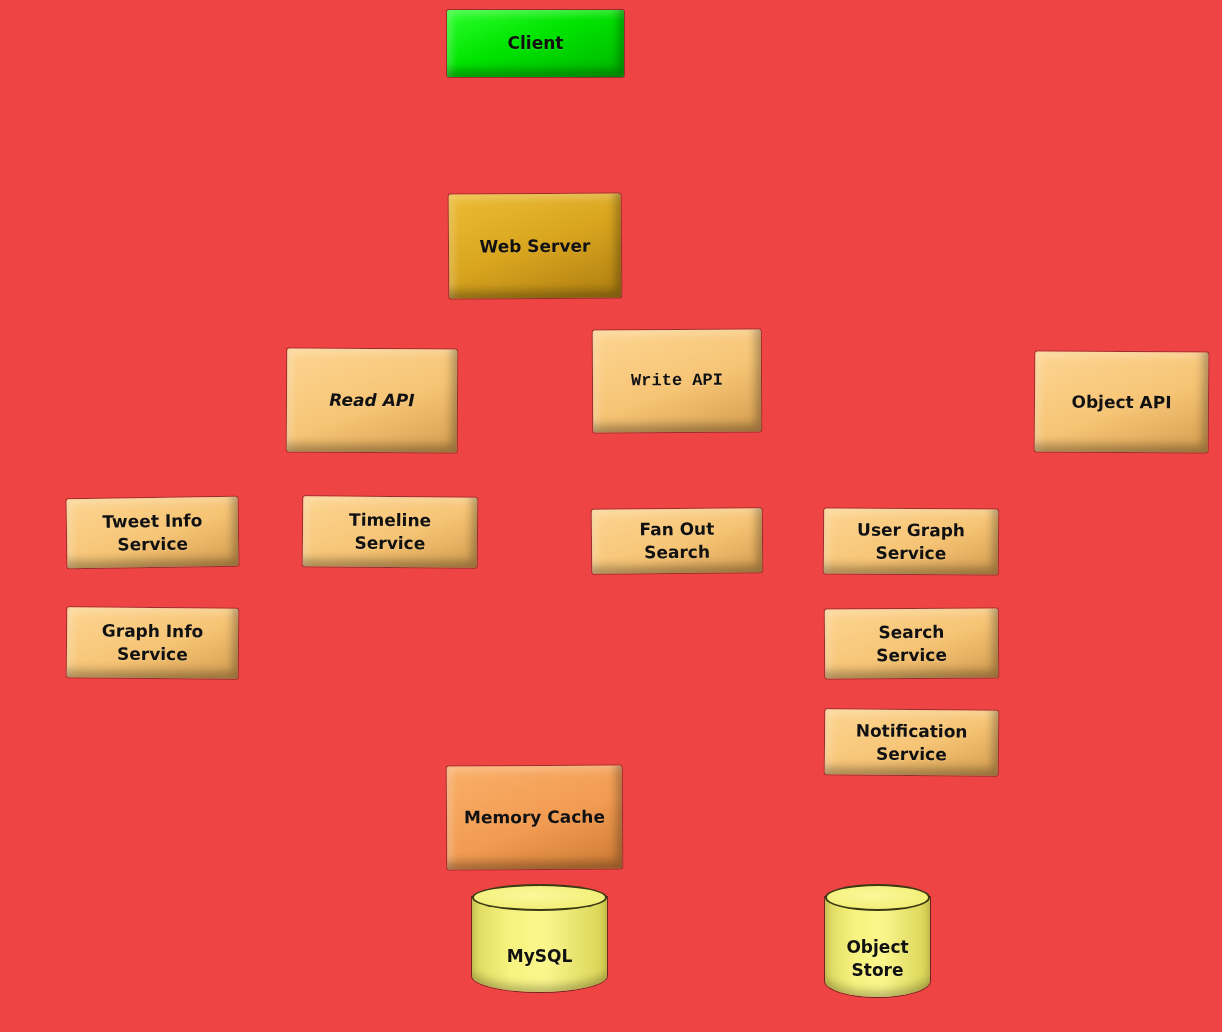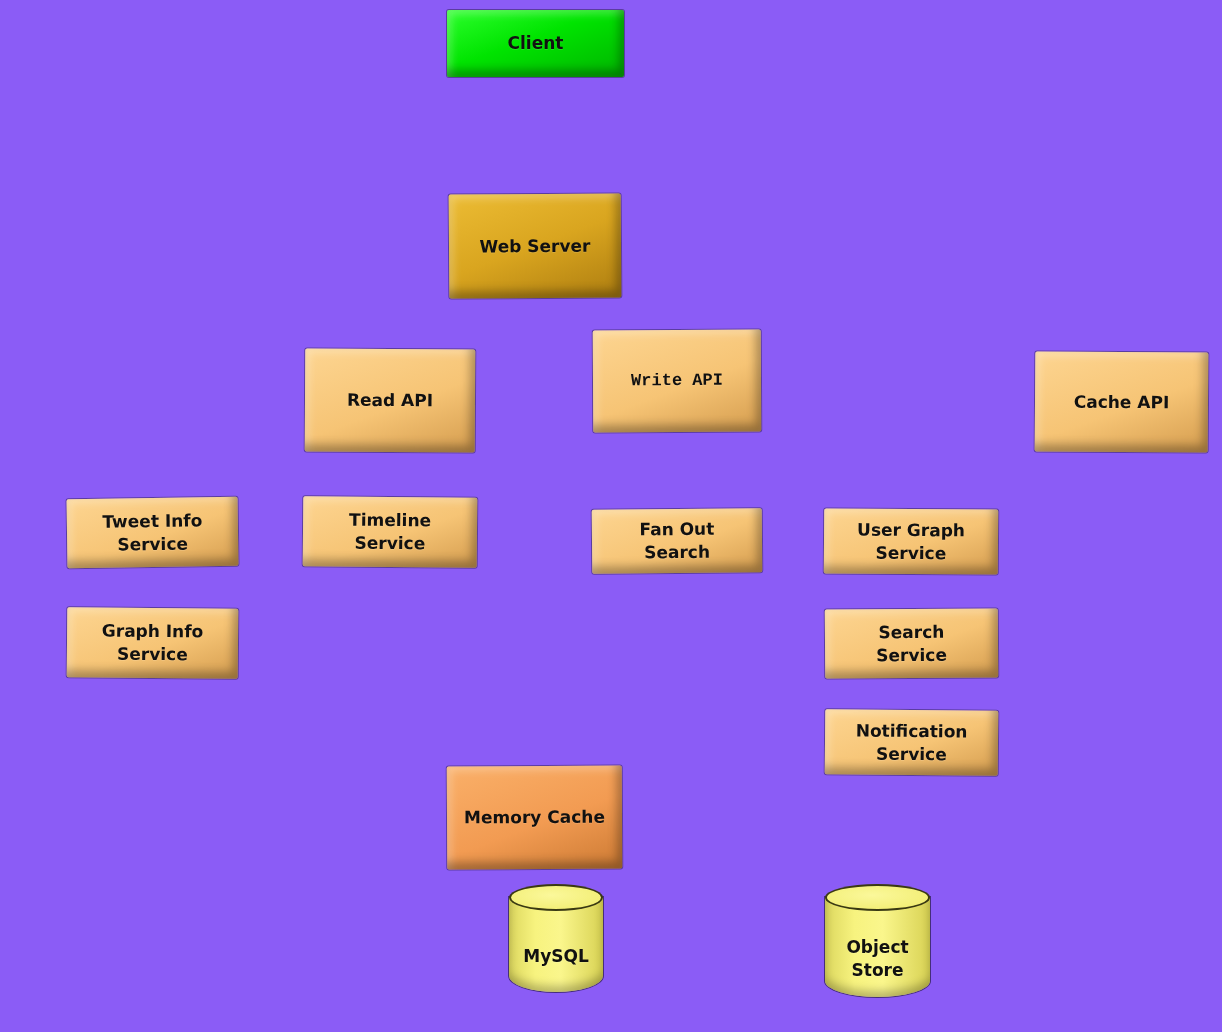--- a/index.html
+++ b/index.html
@@ -4,21 +4,21 @@
 <style>
   html, body {
     margin: 0;
     padding: 0;
     background: #000;
   }
   .stage {
     position: relative;
     width: 1222px;
     height: 1032px;
-    background: #8b5cf6;
+    background: #ef4444;
     overflow: hidden;
     font-family: "DejaVu Sans", "Liberation Sans", sans-serif;
   }
   .node {
     position: absolute;
     display: flex;
     align-items: center;
     justify-content: center;
     border-radius: 2px;
     box-shadow: inset -5px -7px 10px rgba(0,0,0,0.30),
@@ -89,30 +89,30 @@
 <div class="stage">
 
   <div class="node green" style="left:447px; top:10px; width:177px; height:67px;">
     <span class="label">Client</span>
   </div>
 
   <div class="node gold" style="left:449px; top:194px; width:172px; height:104px; transform:rotate(-0.4deg);">
     <span class="label">Web Server</span>
   </div>
 
-  <div class="node tan" style="left:305px; top:349px; width:170px; height:103px; transform:rotate(0.3deg);">
+  <div class="node tan" style="left:287px; top:349px; width:170px; height:103px; transform:rotate(0.3deg);font-style:italic;">
     <span class="label">Read API</span>
   </div>
 
   <div class="node tan" style="left:593px; top:330px; width:168px; height:102px; transform:rotate(-0.3deg);font-family:Liberation Mono, monospace;">
     <span class="label">Write API</span>
   </div>
 
   <div class="node tan" style="left:1035px; top:352px; width:173px; height:100px; transform:rotate(0.4deg);">
-    <span class="label">Cache API</span>
+    <span class="label">Object API</span>
   </div>
 
   <div class="node tan" style="left:67px; top:498px; width:171px; height:69px; transform:rotate(-0.8deg);">
     <span class="label">Tweet Info
 Service</span>
   </div>
 
   <div class="node tan" style="left:303px; top:497px; width:174px; height:70px; transform:rotate(0.5deg);">
     <span class="label">Timeline
 Service</span>
@@ -140,21 +140,21 @@
 
   <div class="node tan" style="left:825px; top:710px; width:173px; height:65px; transform:rotate(0.5deg);">
     <span class="label">Notification
 Service</span>
   </div>
 
   <div class="node orange" style="left:447px; top:730px; width:175px; height:103px; transform:rotate(-0.3deg);margin-top:36px;">
     <span class="label">Memory Cache</span>
   </div>
 
-  <div class="cylinder" style="left:509px; top:884px; width:94px; height:108px;">
+  <div class="cylinder" style="left:472px; top:884px; width:94px; height:108px;padding-left:41px;">
     <div class="cyl-body"></div>
     <div class="cyl-top"></div>
     <span class="label cyl-label">MySQL</span>
   </div>
 
   <div class="cylinder" style="left:825px; top:884px; width:105px; height:113px;text-decoration:underline;">
     <div class="cyl-body"></div>
     <div class="cyl-top"></div>
     <span class="label cyl-label">Object
 Store</span>

